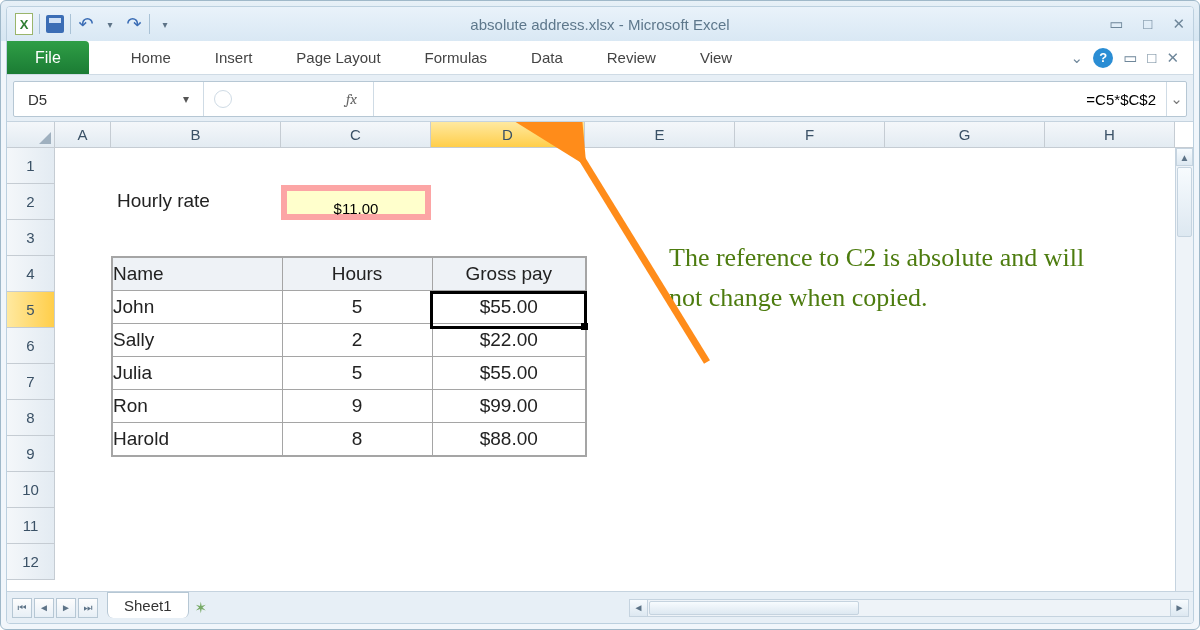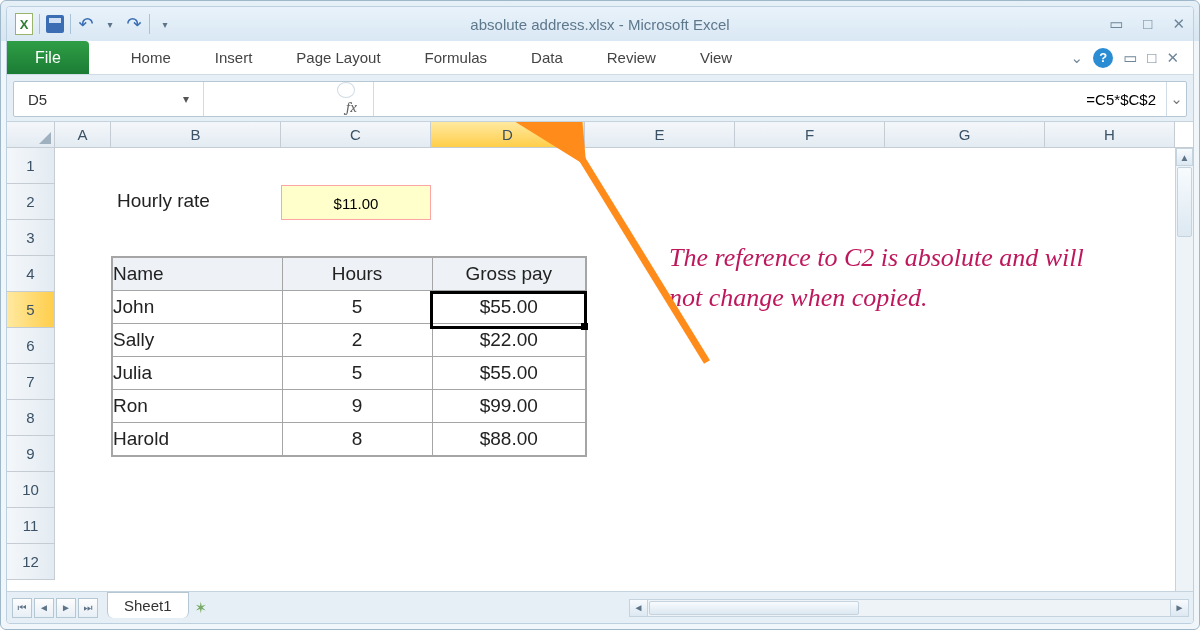--- a/index.html
+++ b/index.html
@@ -18,21 +18,21 @@
 .ribbon{height:34px;background:#fff;display:flex;align-items:stretch;position:relative;border-bottom:1px solid #cfdbe5;}
 .file-tab{background:linear-gradient(#2f9e46,#1b7c34);color:#fff;padding:0 28px;display:flex;align-items:center;border-top-right-radius:4px;margin-right:20px;font-size:16px;}
 .rtab{padding:0 22px;display:flex;align-items:center;color:#444;cursor:default;}
 .ribbon-right{margin-left:auto;display:flex;align-items:center;gap:10px;padding-right:14px;color:#6f879a;}
 .help-ico{width:20px;height:20px;border-radius:50%;background:#2a8dd4;color:#fff;display:flex;align-items:center;justify-content:center;font-weight:bold;font-size:13px;}
 
 .fbar-wrap{padding:6px 6px 4px;background:#e7eff6;border-bottom:1px solid #c5d3df;}
 .fbar{height:36px;background:#fff;border:1px solid #b6c7d4;display:flex;align-items:stretch;border-radius:2px;position:relative;}
 .namebox{width:190px;border-right:1px solid #cfdbe5;display:flex;align-items:center;padding:0 14px;font-size:17px;color:#333;}
 .namebox .dd{margin-left:auto;color:#555;font-size:12px;}
-.fx-area{display:flex;align-items:flex-end;padding:0 10px;border-right:1px solid #cfdbe5;min-width:170px;flex-direction:column;}
+.fx-area{display:flex;align-items:center;padding:0 10px;border-right:1px solid #cfdbe5;min-width:170px;}
 .fx-lbl{font-style:italic;font-family:"Cambria",serif;color:#666;margin-left:auto;margin-right:6px;}
 .formula-input{flex:1;display:flex;align-items:center;padding:0 10px;font-size:17px;justify-content:flex-end;}
 .fbar .expand{width:20px;border-left:1px solid #cfdbe5;display:flex;align-items:center;justify-content:center;color:#777;}
 
 .grid-area{position:relative;height:484px;background:#fff;}
 .col-headers{display:flex;height:26px;border-bottom:1px solid #c5ccd3;}
 .selectall{width:48px;background:linear-gradient(#f4f7fa,#e3ebf2);border-right:1px solid #c5ccd3;position:relative;}
 .selectall:after{content:"";position:absolute;right:3px;bottom:3px;border:6px solid transparent;border-bottom-color:#9fb0bf;border-right-color:#9fb0bf;}
 .ch{background:linear-gradient(#f4f7fa,#e3ebf2);border-right:1px solid #c5ccd3;text-align:center;line-height:26px;color:#3a5166;font-size:15px;}
 .ch.sel{background:linear-gradient(#ffe9a0,#ffce4a);}
@@ -41,28 +41,28 @@
 .rh{width:48px;background:linear-gradient(90deg,#f4f7fa,#e3ebf2);border-right:1px solid #c5ccd3;border-bottom:1px solid #c5ccd3;text-align:center;line-height:36px;color:#3a5166;}
 .rh.sel{background:linear-gradient(90deg,#ffe9a0,#ffce4a);}
 .cells{flex:1;position:relative;}
 
 .vscroll{position:absolute;right:0;top:26px;bottom:0;width:18px;background:#eef3f8;border-left:1px solid #c5d3df;}
 .vscroll .btn{height:18px;background:linear-gradient(#f7fbfe,#dde8f1);border:1px solid #c5d3df;display:flex;align-items:center;justify-content:center;font-size:10px;color:#5d7387;}
 .vscroll .thumb{margin:1px;height:70px;background:linear-gradient(#f7fbfe,#dde8f1);border:1px solid #c5d3df;border-radius:2px;}
 
 .sheet-canvas{position:absolute;left:48px;top:26px;right:18px;bottom:0;}
 .hr-label{position:absolute;font-size:19px;color:#222;}
-.hr-box{position:absolute;background:#ffffcc;border:1px solid #fca5a5;}
+.hr-box{position:absolute;background:#ffffcc;border:6px solid #fca5a5;}
 .data-table{position:absolute;border:2px solid #a5a5a5;}
 .data-table th,.data-table td{border:1px solid #a5a5a5;padding:5px 0;font-size:19px;color:#222;font-weight:normal;background:#fff;}
 .data-table th{background:#eef2f6;}
 .active-cell{position:absolute;border:3px solid #000;background:transparent;}
 .active-cell:after{content:"";position:absolute;right:-4px;bottom:-4px;width:7px;height:7px;background:#000;}
 
-.annotation{position:absolute;color:#be185d;font-family:"Comic Sans MS","Segoe Script",cursive;font-size:26px;line-height:1.55;font-style:italic;}
+.annotation{position:absolute;color:#4d7c0f;font-family:"Comic Sans MS","Segoe Script",cursive;font-size:26px;line-height:1.55;}
 
 .arrow-svg{position:absolute;pointer-events:none;}
 
 .status-area{position:absolute;bottom:0;left:0;right:0;height:32px;background:#e7eff6;border-top:1px solid #c5d3df;display:flex;align-items:center;padding:0 4px;}
 .nav-btn{width:20px;height:20px;border:1px solid #b6c7d4;background:linear-gradient(#fdfdfd,#e7eff6);margin:0 1px;display:flex;align-items:center;justify-content:center;font-size:10px;color:#5d7387;}
 .sheet-tab{margin-left:8px;padding:4px 16px;background:#fff;border:1px solid #b6c7d4;border-bottom:none;border-radius:0 0 6px 6px;transform:translateY(-3px);font-size:15px;color:#333;}
 .hscroll{margin-left:auto;display:flex;align-items:center;width:560px;height:18px;background:#eef3f8;border:1px solid #c5d3df;}
 .hscroll .btn{width:18px;height:100%;background:linear-gradient(#f7fbfe,#dde8f1);border-right:1px solid #c5d3df;display:flex;align-items:center;justify-content:center;font-size:10px;color:#5d7387;}
 .hscroll .btn.last{border-right:none;border-left:1px solid #c5d3df;margin-left:auto;}
 .hscroll .thumb{width:210px;height:14px;margin:1px;background:linear-gradient(#f7fbfe,#dde8f1);border:1px solid #c5d3df;border-radius:2px;}

